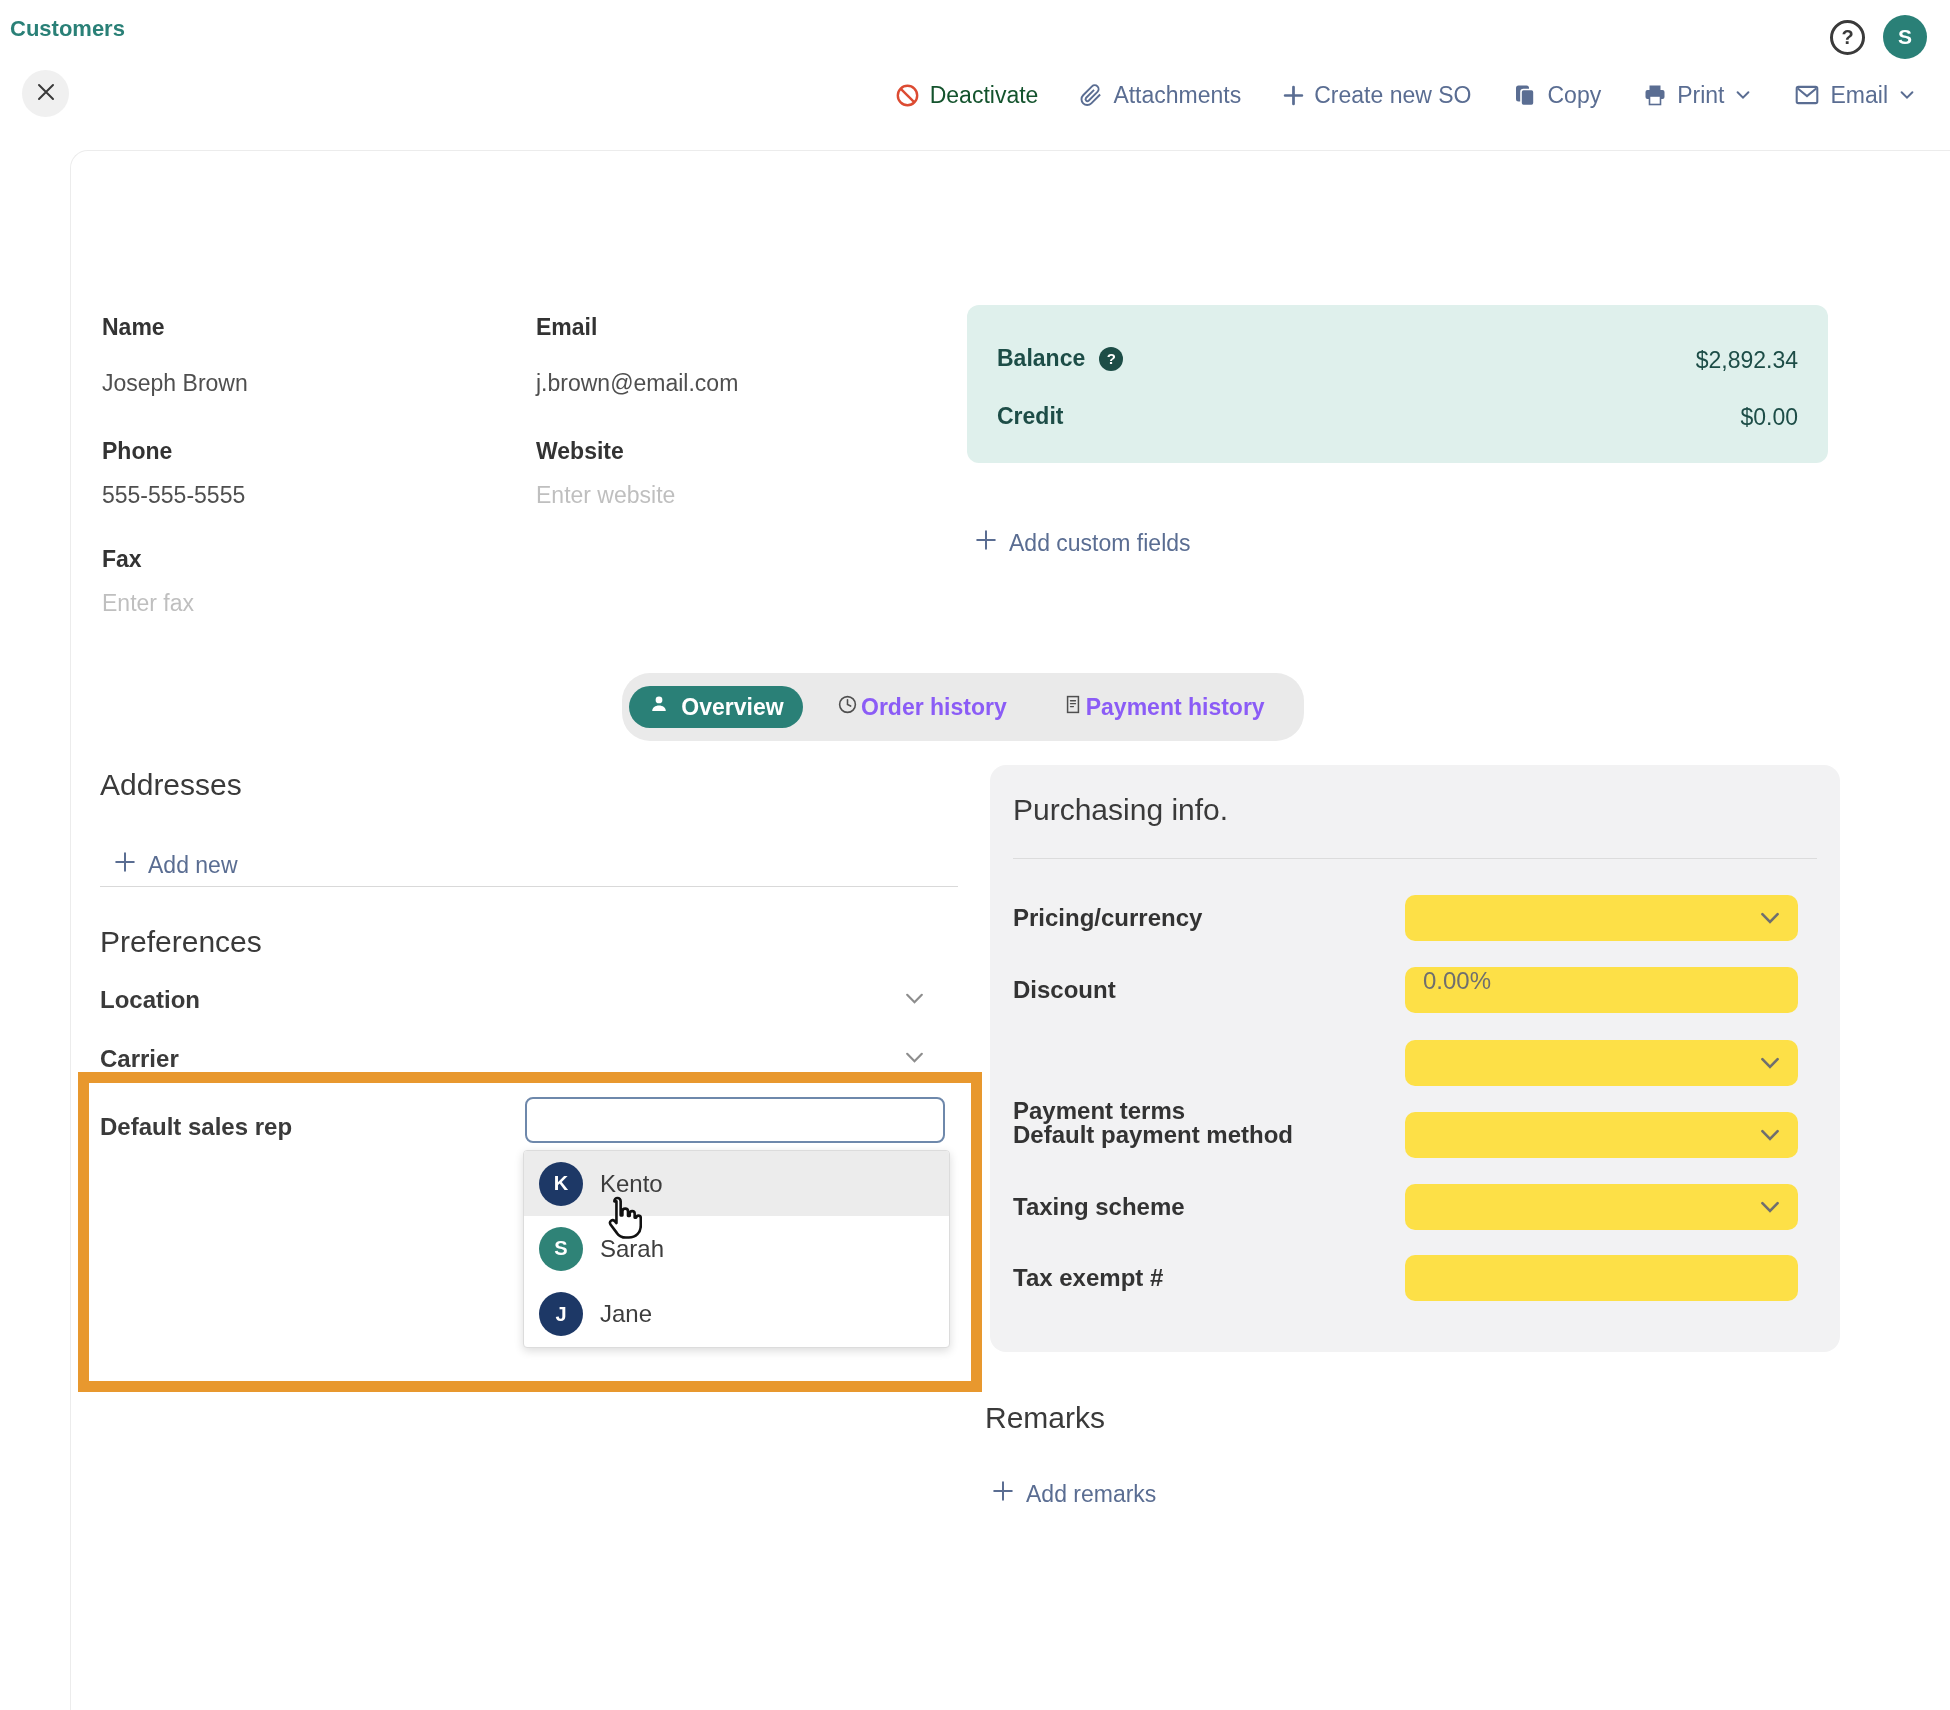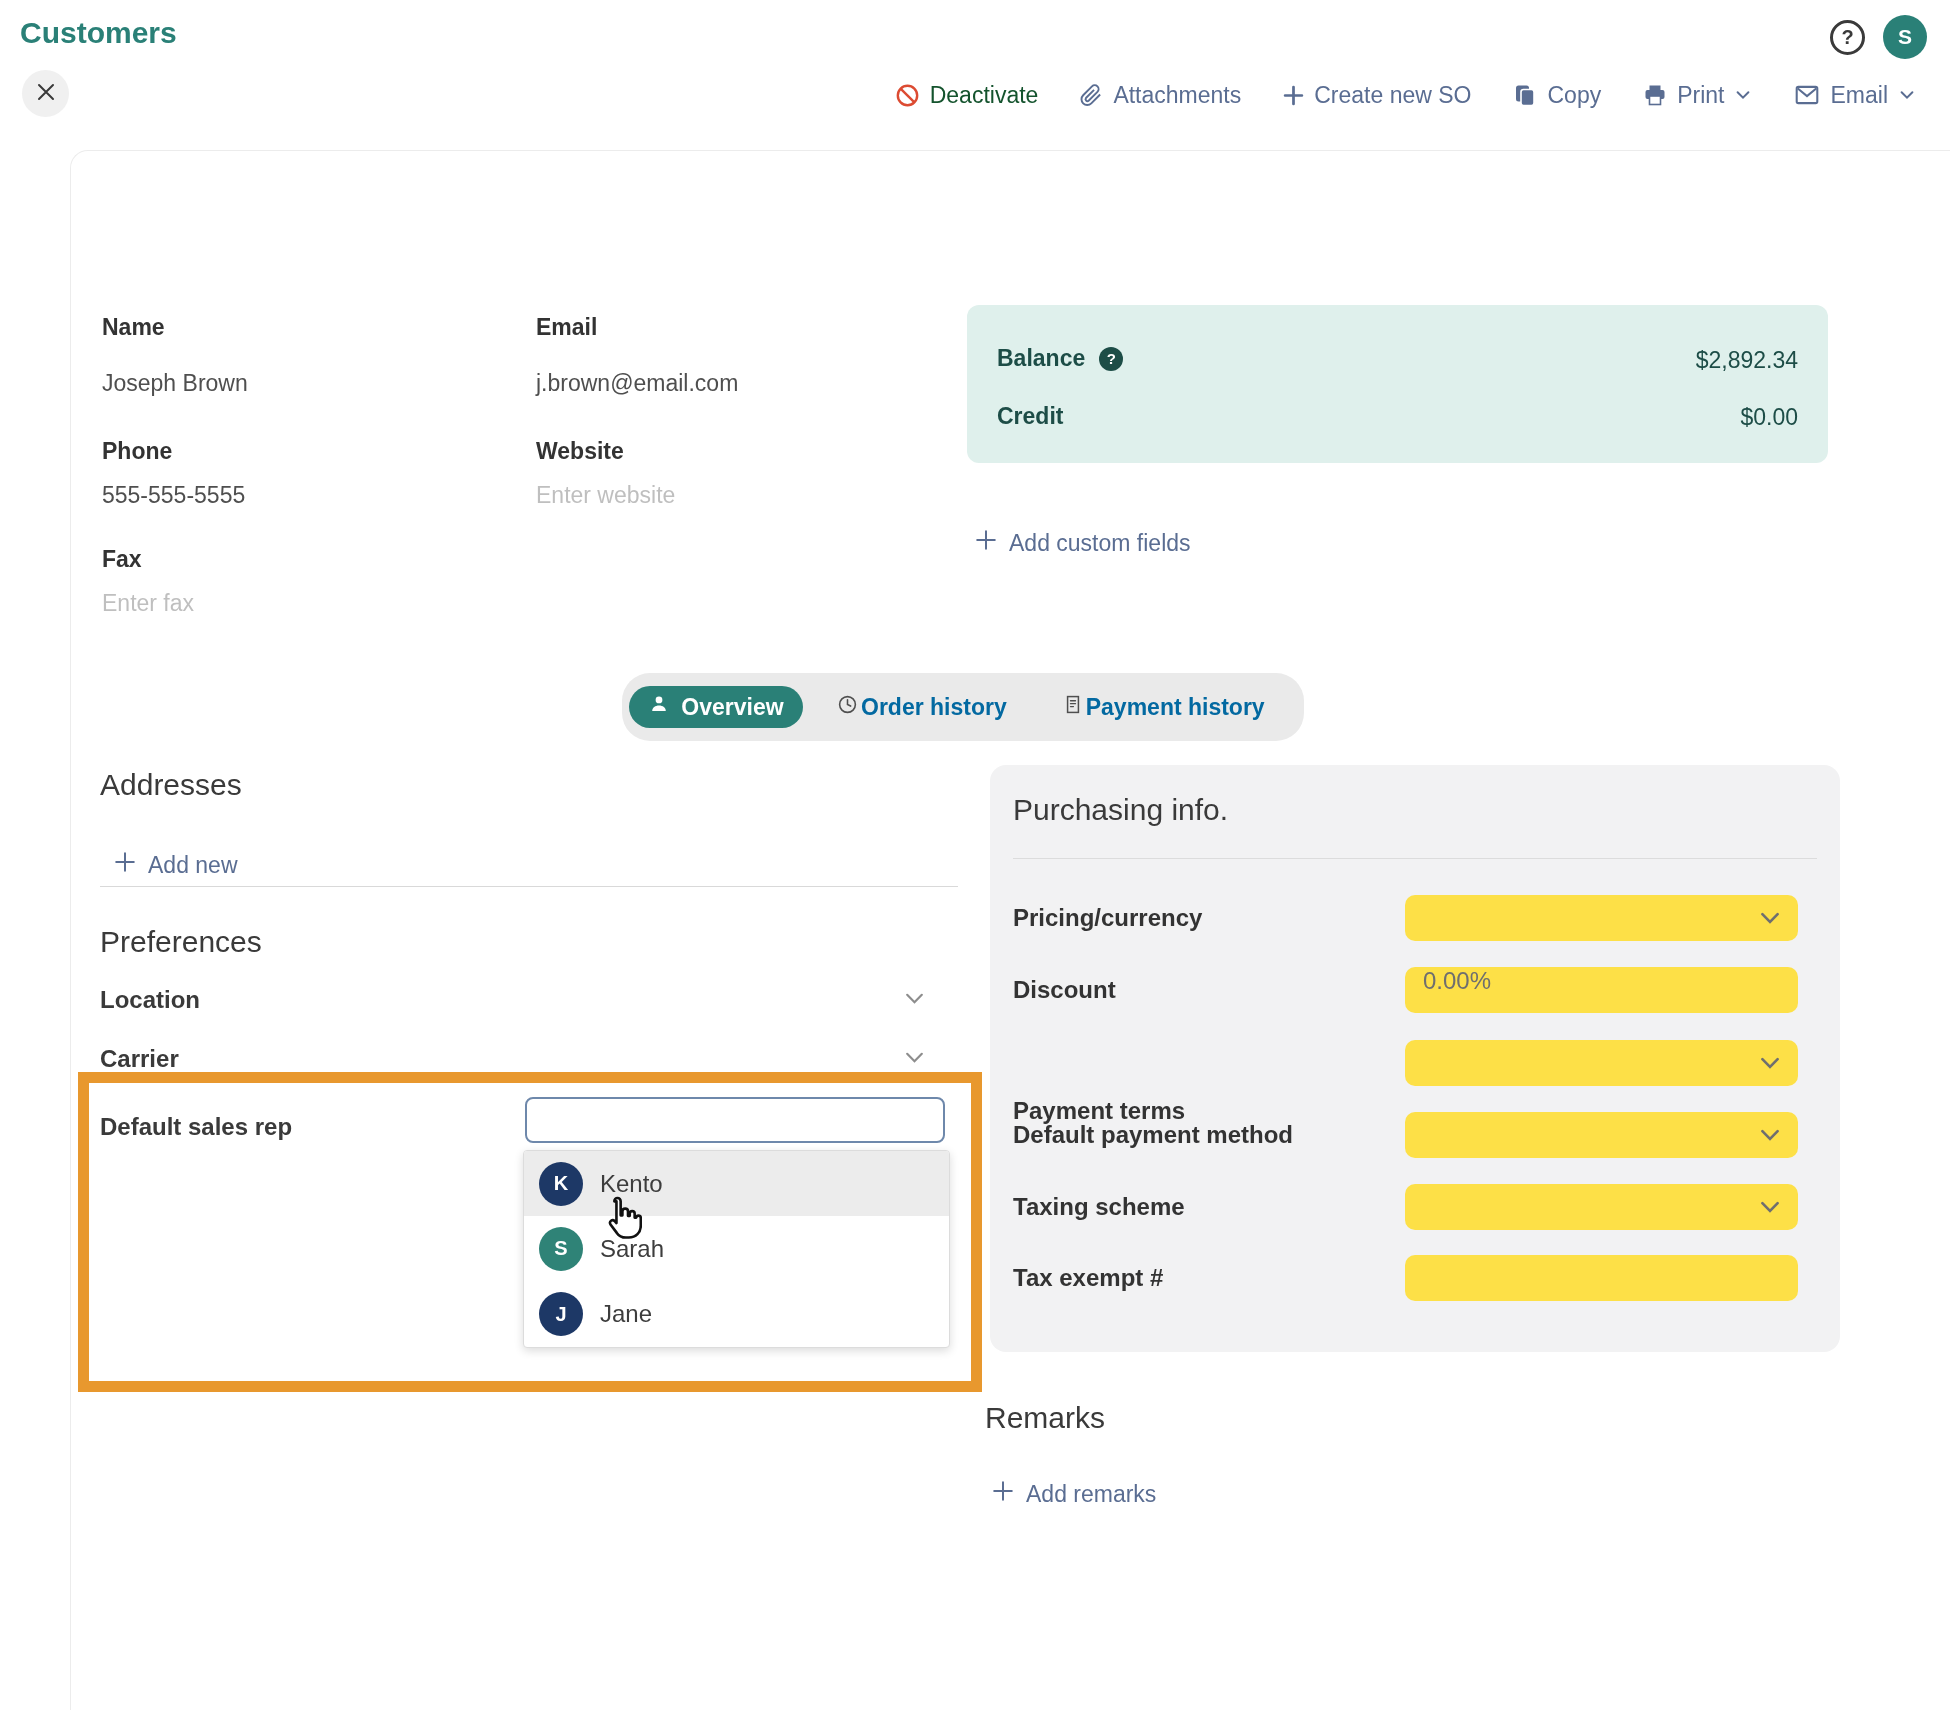--- a/index.html
+++ b/index.html
@@ -4,21 +4,21 @@
 <style>
   * { margin:0; padding:0; box-sizing:border-box; }
   html,body { background:#fff; }
   .page {
     position:relative; width:1950px; height:1710px; overflow:hidden;
     background:#fff; font-family:"Liberation Sans", sans-serif; color:#3a3a3a;
   }
   .abs { position:absolute; }
 
   
-  .app-title { left:20px; top:16px; font-size:30px; font-weight:700; color:#2a8077; }
+  .app-title { left:10px; top:16px; font-size:22px; font-weight:700; color:#2a8077; }
   .help-btn {
     left:1830px; top:20px; width:35px; height:35px; border:3px solid #3a3a3a;
     border-radius:50%; display:flex; align-items:center; justify-content:center;
     font-size:20px; font-weight:700; color:#3a3a3a; cursor:pointer; background:#fff;
   }
   .user-avatar {
     left:1883px; top:15px; width:44px; height:44px; border-radius:50%;
     background:#2a8077; color:#fff; font-size:21px; font-weight:700;
     display:flex; align-items:center; justify-content:center; cursor:pointer;
   }
@@ -64,21 +64,21 @@
   .tabbar {
     left:622px; top:673px; width:682px; height:68px; border-radius:28px; background:#eaeaea;
     display:flex; align-items:center; padding-left:7px;
   }
   .tab-active {
     width:174px; height:42px; border-radius:21px; background:#2a8077; color:#fff;
     font-size:23px; font-weight:700; display:flex; align-items:center; justify-content:center;
     gap:11px; margin-right:34px; cursor:pointer;
   }
   .tab-plain {
-    display:flex; align-items:center; gap:3px; font-size:23px; font-weight:700; color:#0369a1;
+    display:flex; align-items:center; gap:3px; font-size:23px; font-weight:700; color:#8b5cf6;
     margin-right:56px; cursor:pointer;
   }
 
   
   .section-h { font-size:30px; font-weight:400; color:#3a3a3a; }
   .divider { height:1px; background:#d9d9d9; }
   .pref-label { font-size:24px; font-weight:700; color:#3a3a3a; }
 
   
   .highlight-box { left:78px; top:1072px; width:904px; height:320px; border:11px solid #e8982e; background:transparent; }

